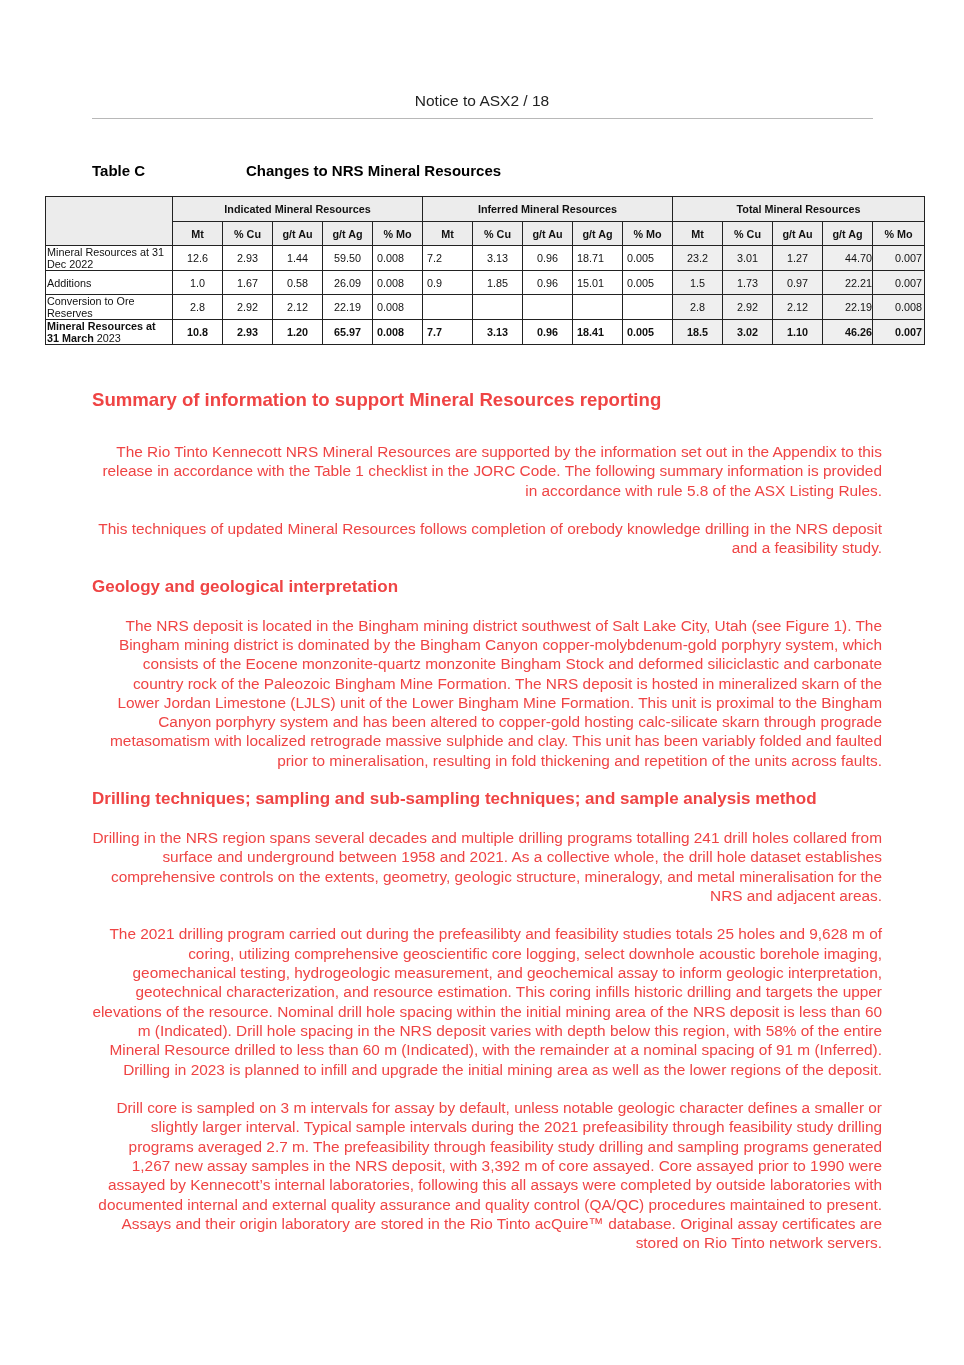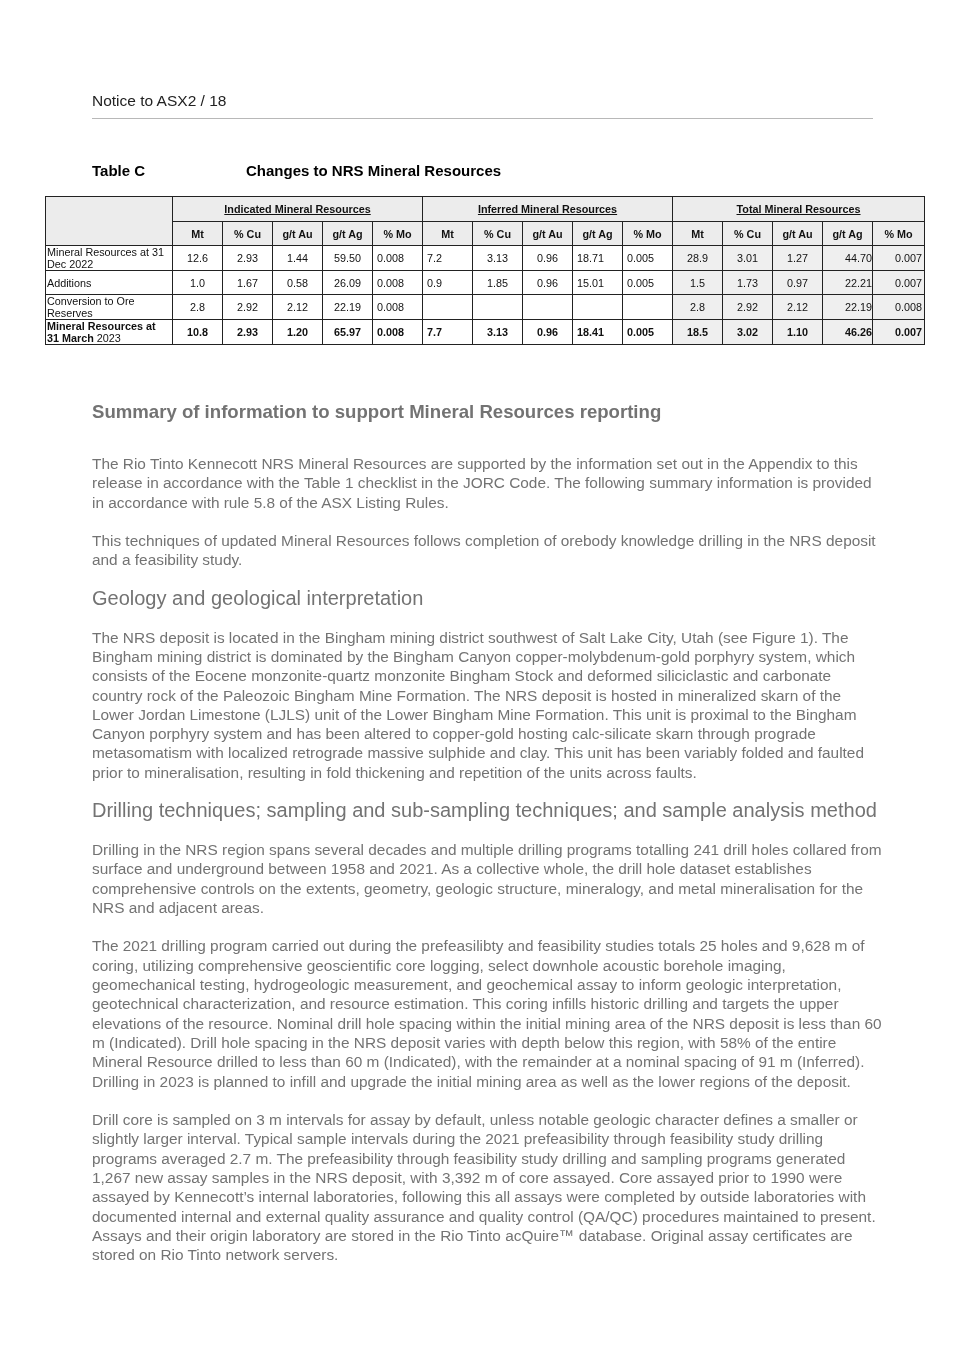--- a/index.html
+++ b/index.html
@@ -2,21 +2,21 @@
 <html><head>
   <meta charset="utf-8">
   <style>
     html, body { margin: 0; padding: 0; background: #ffffff; }
     body {
       width: 964px; height: 1365px; position: relative; overflow: hidden;
       font-family: "Liberation Sans", sans-serif; color: #000;
     }
     .header {
       position: absolute; left: 92px; top: 92px; width: 780px;
-      display: flex; justify-content: flex-start;
+      display: flex; justify-content: center;
       font-size: 15.5px; color: #222;
     }
     .header-rule {
       position: absolute; left: 92px; top: 118px; width: 781px; height: 1px;
       background: #b8b8b8;
     }
     .table-caption {
       position: absolute; left: 92px; top: 162px;
       font-size: 15px; font-weight: bold; display: flex; gap: 38px;
     }
@@ -24,41 +24,41 @@
     table.res {
       position: absolute; left: 45px; top: 196px;
       border-collapse: collapse; font-size: 10.8px;
       table-layout: fixed; width: 879px;
     }
     table.res td, table.res th {
       border: 1px solid #222; padding: 0 2px; height: 23px;
       text-align: center; font-weight: normal; color: #111;
     }
     table.res th { background: #ececec; font-weight: bold; }
-    table.res tr.hdr1 th { height: 24px; text-decoration: underline; }
+    table.res tr.hdr1 th { height: 24px; }
     table.res td.rowlabel {
       text-align: left; padding-left: 1px; line-height: 12px; font-size: 10.8px;
       vertical-align: middle;
     }
     table.res td.tot { background: #efefef; text-align: left; padding-left: 22px; }
     table.res td.tot.c { text-align: center; padding-left: 2px; }
     table.res td.ind-left { text-align: left; padding-left: 4px; }
     table.res tr.final td { font-weight: bold; }
     table.res tr.final td.rowlabel .nb { font-weight: normal; text-align: center; }
     .doc {
-      position: absolute; left: 92px; top: 400px; width: 790px;
-      font-size: 15.4px; line-height: 19.3px; color: #737373;
+      position: absolute; left: 92px; top: 388px; width: 790px;
+      font-size: 15.4px; line-height: 19.3px; color: #ef4444;
     }
     .doc h2 {
       font-size: 18.6px; font-weight: bold; margin: 0 0 30px 0; line-height: 24px;
     }
     .doc h3 {
-      font-size: 20px; font-weight: normal; margin: 0 0 19.3px 0; line-height: 19.3px;
-    }
-    .doc p { margin: 0 0 19.3px 0; }
+      font-size: 17px; font-weight: bold; margin: 0 0 19.3px 0; line-height: 19.3px;
+    }
+    .doc p { margin: 0 0 19.3px 0; text-align: right; }
   </style>
 </head>
 <body>
 
 <div class="header">
   <span>Notice to ASX</span>
   <span>2 / 18</span>
 </div>
 <div class="header-rule"></div>
 
@@ -117,21 +117,21 @@
         <td>12.6</td>
         <td>2.93</td>
         <td>1.44</td>
         <td>59.50</td>
         <td class="ind-left">0.008</td>
         <td class="ind-left">7.2</td>
         <td>3.13</td>
         <td>0.96</td>
         <td class="ind-left">18.71</td>
         <td class="ind-left">0.005</td>
-        <td class="tot c">28.9</td>
+        <td class="tot c">23.2</td>
         <td class="tot c">3.01</td>
         <td class="tot c">1.27</td>
         <td class="tot">44.70</td>
         <td class="tot">0.007</td>
       </tr>
       <tr>
         <td class="rowlabel">Additions</td>
         <td>1.0</td>
         <td>1.67</td>
         <td>0.58</td>

